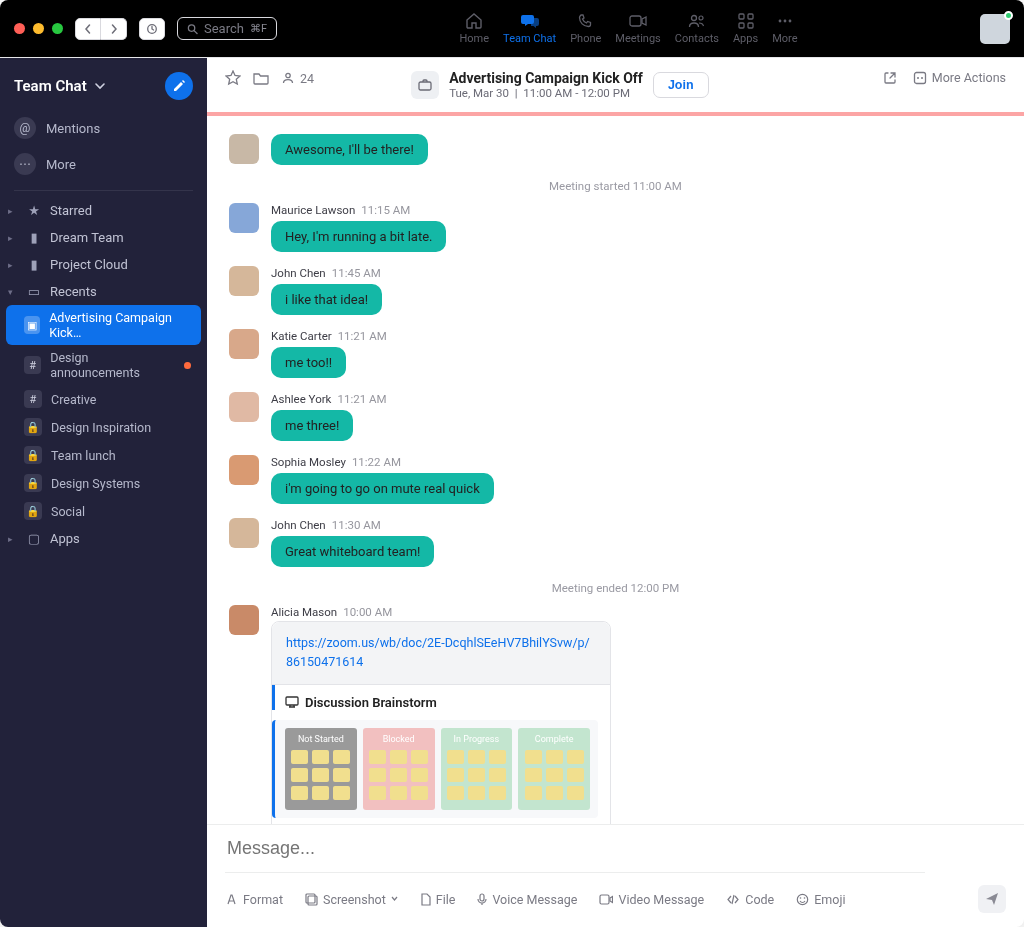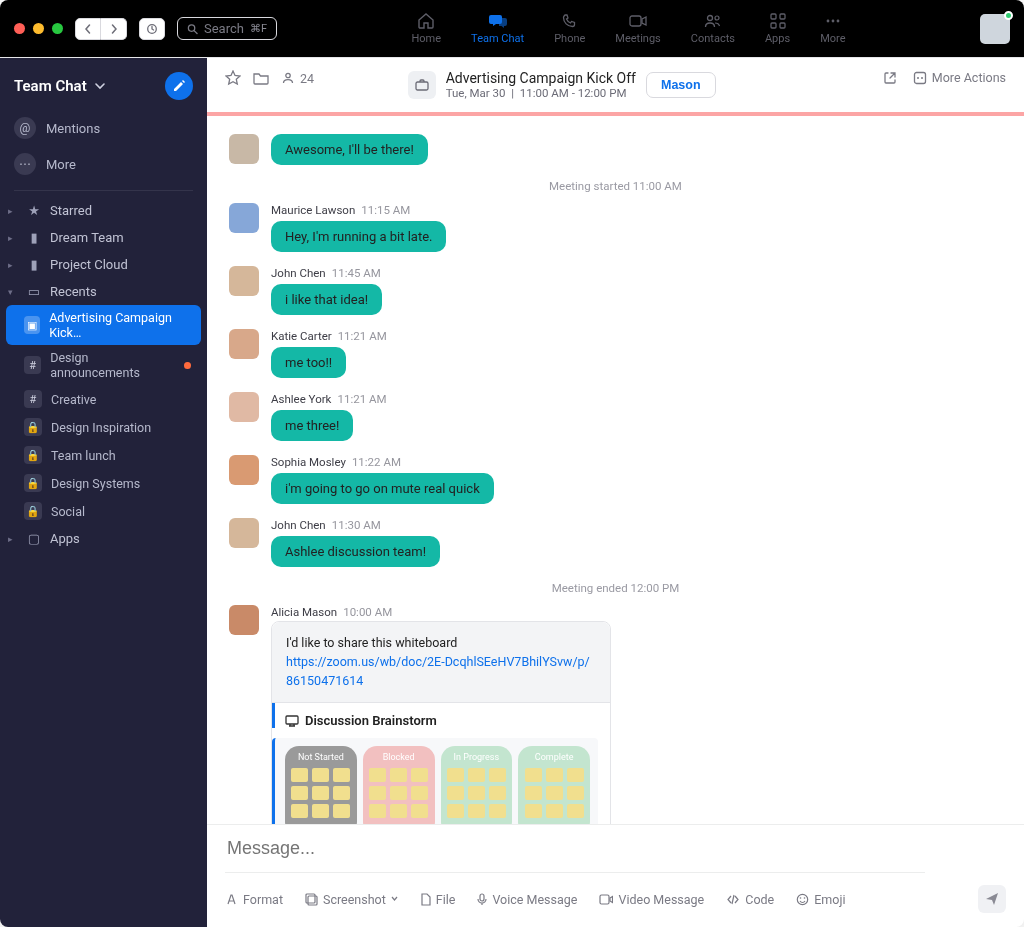--- a/index.html
+++ b/index.html
@@ -9,21 +9,21 @@
   
   .titlebar { height:58px; display:flex; align-items:center; padding:0 14px; border-bottom:1px solid #e6e6e9; gap:12px; background:#000000;}
   .traffic { display:flex; gap:8px; }
   .dot { width:11px; height:11px; border-radius:50%; }
   .navbtn, .refresh { width:26px; height:22px; border:1px solid #d9d9de; border-radius:5px; display:flex; align-items:center; justify-content:center; color:#6e6e78; background:#fff; }
   .navgroup { display:flex; gap:0;}
   .navgroup .navbtn:first-child{border-radius:5px 0 0 5px;}
   .navgroup .navbtn:last-child{border-radius:0 5px 5px 0; border-left:none;}
   .search { display:flex; align-items:center; gap:6px; border:1px solid #d9d9de; border-radius:6px; padding:3px 9px; color:#7a7a84; width:100px;}
   .kbd { font-size:11px; color:#8a8a94; margin-left:auto;}
-  .topnav { display:flex; gap:30px; margin:0 auto;}
+  .topnav { display:flex; gap:14px; margin:0 auto;}
   .topnav-item { display:flex; flex-direction:column; align-items:center; gap:2px; font-size:11px; color:#5e5e68; cursor:pointer;}
   .topnav-item.active { color:#0e71eb; }
   .topnav-icon { width:20px; height:18px; display:flex; align-items:center; justify-content:center;}
   .avatar-top { width:30px; height:30px; border-radius:5px; background:#cfd6dd; position:relative;}
   .status-dot { position:absolute; top:-3px; right:-3px; width:9px; height:9px; border-radius:50%; background:#2ecc71; border:2px solid #fff;}
 
   
   .body { flex:1; display:flex; min-height:0;}
   .sidebar { width:207px; background:#22223a; color:#cfd1e0; display:flex; flex-direction:column; font-size:13px;}
   .sidebar-header { display:flex; align-items:center; padding:14px 14px 10px; gap:8px; color:#fff; font-weight:600; font-size:15px;}
@@ -36,41 +36,41 @@
   .side-section .sicon { width:16px; text-align:center; color:#9ea1b8;}
   .chan { display:flex; align-items:center; gap:9px; padding:5px 10px 5px 18px; color:#b6b9cc; cursor:pointer; font-size:12.5px; border-radius:6px; margin:0 6px;}
   .chan .cicon { width:18px; height:18px; border-radius:4px; display:flex; align-items:center; justify-content:center; background:#3a3a52; font-size:11px; color:#cfd1e0;}
   .chan.active { background:#0e71eb; color:#fff;}
   .chan.active .cicon { background:rgba(255,255,255,.25); color:#fff;}
   .unread { width:7px; height:7px; border-radius:50%; background:#ff6a3d; margin-left:auto;}
 
   
   .main { flex:1; display:flex; flex-direction:column; min-width:0;}
   .chat-header { display:flex; align-items:flex-start; padding:12px 18px; gap:20px; border-bottom:4px solid #fca5a5;}
-  .chat-header .title { font-weight:400; font-size:14px;}
+  .chat-header .title { font-weight:700; font-size:14px;}
   .chat-header .sub { font-size:11.5px; color:#6b6b76;}
   .joinbtn { border:1px solid #d9d9de; background:#fff; border-radius:7px; padding:5px 14px; font-size:12.5px; color:#0e71eb; font-weight:600;}
   .header-left{display:flex; align-items:center; gap:12px;}
   .iconbtn { color:#7a7a84; cursor:pointer; display:inline-flex; align-items:center; gap:5px; font-size:12.5px;}
 
   .messages { flex:1; overflow-y:auto; padding:10px 22px 16px;}
   .msg-row { display:flex; gap:12px; margin:8px 0 14px;}
   .avatar { width:30px; height:30px; border-radius:6px; background:#d8c5b4; flex-shrink:0;}
   .bubble-col {}
   .msg-meta { font-size:11.5px; color:#3d3d46; margin-bottom:4px;}
   .msg-meta .time { color:#96969e; margin-left:6px;}
   .bubble { display:inline-block; background:#14b8a6; padding:8px 14px; border-radius:10px; font-size:13px;}
   .sys { text-align:center; font-size:11.5px; color:#9a9aa3; margin:2px 0 10px;}
   .whiteboard-card { border:1px solid #e3e4e8; border-radius:8px; max-width:340px; margin-top:-2px;}
   .wb-head { padding:12px 14px; background:#f3f4f6; border-radius:8px 8px 0 0; font-size:12.5px; line-height:1.5;}
   .wb-head a{ color:#0e71eb; word-break:break-all;}
   .wb-body { padding:10px 12px 14px; border-top:1px solid #e3e4e8;}
   .wb-title { font-weight:600; font-size:13px; display:flex; gap:6px; align-items:center; border-left:3px solid #0e71eb; margin:-10px -12px 10px; padding:10px 12px 0 10px;}
   .kanban { display:flex; gap:6px; background:#f7f8fa; padding:8px; border-radius:4px; border-left:3px solid #0e71eb; margin-left:-12px; padding-left:10px;}
-  .kcol { flex:1; border-radius:14px; padding:4px 3px 16px; }
+  .kcol { flex:1; border-radius:3px; padding:4px 3px 8px; }
   .kcol .kh { font-size:9px; color:#fff; text-align:center; padding:2px 0 4px;}
   .sticky { width:17px; height:14px; background:#f1df8e; border-radius:2px; display:inline-block; margin:2px;}
   .krow { text-align:center; line-height:0;}
 
   
   .composer { border-top:1px solid #eceded; padding:0 18px 14px;}
   .composer-input { width:700px; border:none; padding:13px 2px; font-size:18px; color:#9a9aa3; border-bottom:1px solid #eceded;}
   .composer-toolbar { display:flex; gap:22px; align-items:center; padding-top:12px; font-size:12px; color:#4a4a54;}
   .sendbtn { margin-left:auto; width:28px; height:28px; border-radius:6px; background:#f0f1f4; display:flex; align-items:center; justify-content:center; color:#8a8a94;}
 
@@ -298,21 +298,21 @@
           <div style="width:28px;height:28px;border-radius:6px;background:#eef0f3;display:flex;align-items:center;justify-content:center;">
               <svg width="14" height="12" viewBox="0 0 14 12">
                 <rect x="1" y="3" width="12" height="8" rx="1.5" fill="none" stroke="#6b6b76" stroke-width="1.3"></rect>
                 <path d="M5 3V2a1 1 0 0 1 1-1h2a1 1 0 0 1 1 1v1" fill="none" stroke="#6b6b76" stroke-width="1.3"></path>
               </svg>
             </div>
           <div>
             <div class="title">Advertising Campaign Kick Off</div>
             <div class="sub"><span>Tue, Mar 30</span> &nbsp;|&nbsp; <span>11:00 AM - 12:00 PM</span></div>
           </div>
-          <button class="joinbtn">Mason</button>
+          <button class="joinbtn">Join</button>
         </div>
 
         <div style="margin-left:auto;display:flex;gap:16px;align-items:center;">
           <span class="iconbtn">
               <svg width="14" height="14" viewBox="0 0 14 14">
                 <path d="M5 2H3a1 1 0 0 0-1 1v8a1 1 0 0 0 1 1h8a1 1 0 0 0 1-1V9M8 2h4v4M12 2 7 7" fill="none" stroke="#7a7a84" stroke-width="1.3" stroke-linecap="round"></path>
               </svg>
             </span>
           <span class="iconbtn">
               <svg width="14" height="14" viewBox="0 0 14 14">
@@ -366,32 +366,31 @@
     <div class="avatar" style="background:#d99a72"></div>
     <div class="bubble-col">
       <div class="msg-meta"><span>Sophia Mosley</span><span class="time">11:22 AM</span></div>
       <div class="bubble">i'm going to go on mute real quick</div>
     </div>
           </div>
           <div class="msg-row">
     <div class="avatar" style="background:#d5b79a"></div>
     <div class="bubble-col">
       <div class="msg-meta"><span>John Chen</span><span class="time">11:30 AM</span></div>
-      <div class="bubble">Ashlee discussion team!</div>
+      <div class="bubble">Great whiteboard team!</div>
     </div>
           </div>
         <div class="sys">Meeting ended 12:00 PM</div>
 
         <div class="msg-row">
           <div class="avatar" id="wb-avatar" style="background: rgb(201, 138, 104);"></div>
           <div class="bubble-col" style="max-width:360px;">
             <div class="msg-meta"><span>Alicia Mason</span><span class="time">10:00 AM</span></div>
             <div class="whiteboard-card">
               <div class="wb-head">
-                <div>I'd like to share this whiteboard</div>
                 <a>https://zoom.us/wb/doc/2E-DcqhlSEeHV7BhilYSvw/p/86150471614</a>
               </div>
               <div class="wb-body">
                 <div class="wb-title">
                     <svg width="14" height="12" viewBox="0 0 14 12">
                       <rect x="1" y="1" width="12" height="8" rx="1" fill="none" stroke="#333" stroke-width="1.3"></rect>
                       <path d="M5 9v2M9 9v2M4 11h6" stroke="#333" stroke-width="1.3"></path>
                     </svg>
                     <span>Discussion Brainstorm</span>
                   </div>

